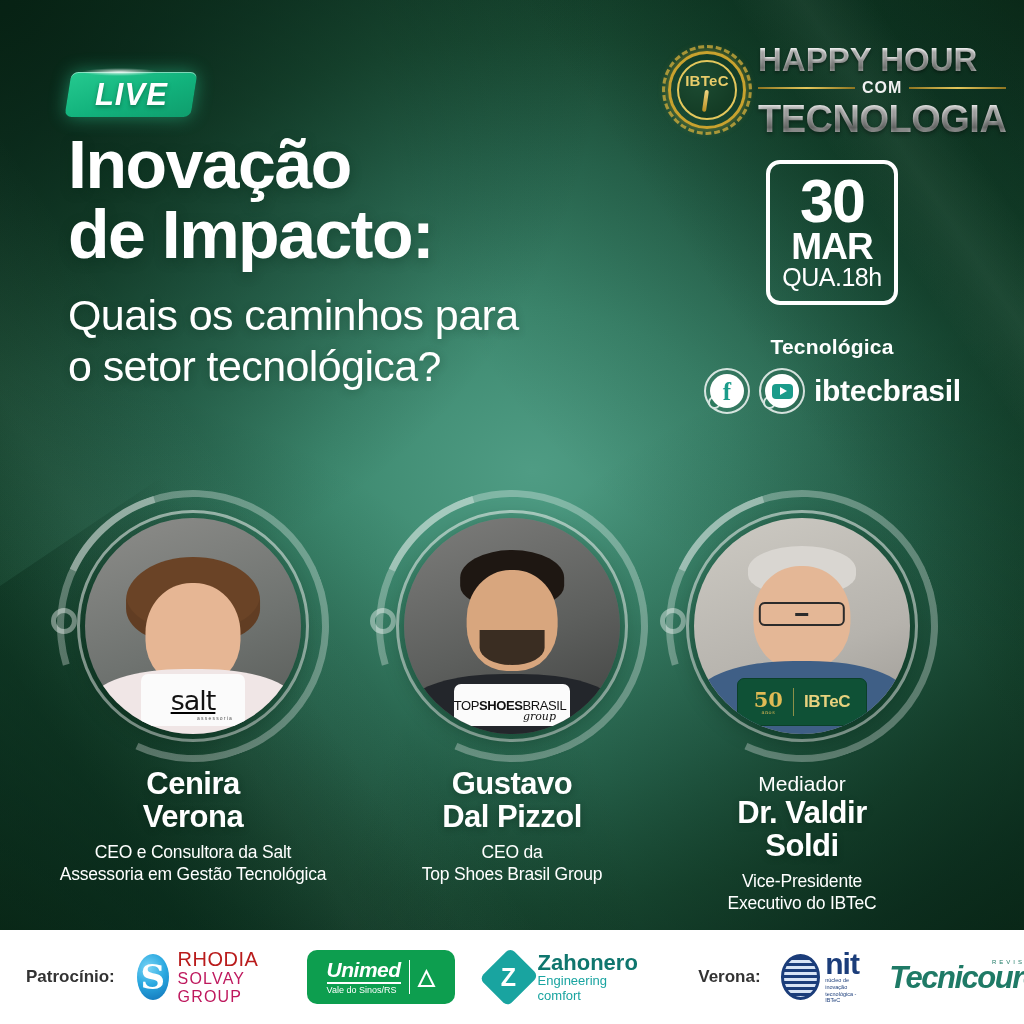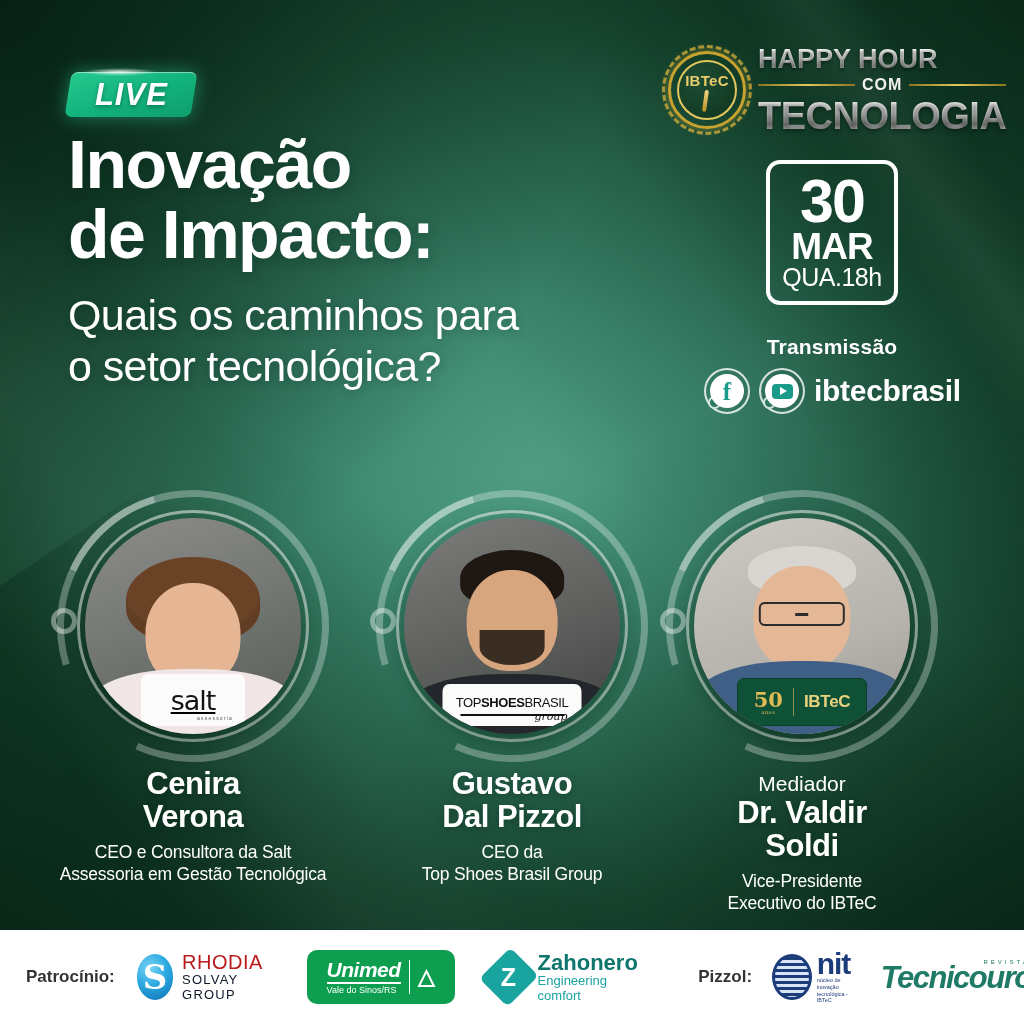--- a/index.html
+++ b/index.html
@@ -63,21 +63,21 @@
      border:3px dashed rgba(214,176,60,.75); }
   .hh-clock .ring-in { position:absolute; inset:11px; border-radius:50%;
      border:2px solid #e3c75c;
      background:radial-gradient(circle at 35% 30%, #1d4c33 0%, #10351f 100%); }
   .hh-clock .ibtec-mini { position:absolute; left:0; right:0; top:23px; text-align:center;
      font-size:15px; font-weight:bold; color:#e8cc6a; letter-spacing:.3px; }
   .hh-clock .hand { position:absolute; left:50%; top:50%; width:4px; height:22px;
      background:linear-gradient(180deg,#f0d784,#b98f20); transform-origin:top center;
      transform:translateX(-50%) rotate(8deg); border-radius:2px; }
   .hh-text { display:flex; flex-direction:column; }
-  .hh-text .t1 { font-size:27px; font-weight:bold; letter-spacing:0px; line-height:1;
+  .hh-text .t1 { font-size:33px; font-weight:bold; letter-spacing:0px; line-height:1;
      background:linear-gradient(180deg,#ffffff 0%,#e6e6e6 45%,#9fa3a0 75%,#ffffff 100%);
      -webkit-background-clip:text; background-clip:text; color:transparent;
      text-shadow:0 2px 3px rgba(0,0,0,.35); }
   .hh-text .t2row { display:flex; align-items:center; gap:7px; margin:3px 0; }
   .hh-text .t2row .bar { height:2px; flex:1; background:linear-gradient(90deg,#8e7420,#e3c75c,#8e7420); }
   .hh-text .t2 { font-size:16px; font-weight:bold; letter-spacing:1px; color:#f1f1f1; }
   .hh-text .t3 { font-size:38px; font-weight:bold; line-height:1; letter-spacing:-.5px;
      background:linear-gradient(180deg,#ffffff 0%,#dedede 42%,#8e918f 72%,#ffffff 100%);
      -webkit-background-clip:text; background-clip:text; color:transparent;
      text-shadow:0 2px 4px rgba(0,0,0,.4); }
@@ -151,21 +151,21 @@
      background:#2b2b2b; transform:translateX(-50%); }
   .beard { position:absolute; left:50%; transform:translateX(-50%); top:52%; width:30%; height:16%;
      border-radius:0 0 50% 50%; background:rgba(30,23,18,.85); }
 
   .logo-badge { position:absolute; left:50%; transform:translateX(-50%); bottom:8px;
      border-radius:7px; display:flex; align-items:center; justify-content:center; }
   .badge-salt { width:104px; height:52px; background:#fbfbfb;text-decoration:underline; }
   .badge-salt .txt { font-size:27px; font-weight:normal; letter-spacing:-1px; color:#111;
      font-family:"DejaVu Sans", sans-serif; line-height:1; }
   .badge-salt .sub { position:absolute; bottom:5px; right:12px; font-size:5px; letter-spacing:1.2px; color:#555; }
-  .badge-tsb { width:139px; height:42px; background:#fbfbfb; flex-direction:column; gap:4px; }
+  .badge-tsb { width:116px; height:42px; background:#fbfbfb; flex-direction:row; gap:4px; }
   .badge-tsb .r1 { font-size:13px; letter-spacing:-.4px; color:#111; }
   .badge-tsb .r1 b { font-weight:bold; }
   .badge-tsb .rule { width:104px; height:2px; background:#111; }
   .badge-tsb .r2 { position:absolute; right:14px; bottom:3px; font-size:11px; font-style:italic;
      font-family:"DejaVu Serif", serif; color:#111; }
   .badge-ibtec { width:130px; height:48px; background:#0f5136; border:1px solid #0b4029;
      gap:10px; }
   .badge-ibtec .fifty { font-size:21px; font-weight:bold; color:#e0bb55; line-height:1;
      font-family:"DejaVu Serif", serif; }
   .badge-ibtec .fifty small { display:block; font-size:5px; letter-spacing:.5px; font-weight:normal; }
@@ -185,21 +185,21 @@
   .vrule { width:1px; height:52px; background:#cfcfcf; }
 
   .rhodia { display:flex; align-items:center; gap:9px; }
   .rhodia .mark { width:46px; height:46px; border-radius:50%;
      background:radial-gradient(circle at 35% 30%, #79d4f5 0%, #2aa8e0 45%, #0f6fb5 100%);
      position:relative; overflow:hidden; }
   .rhodia .mark::after { content:"S"; position:absolute; inset:0; display:flex; align-items:center;
      justify-content:center; color:#fff; font-size:34px; font-weight:bold;
      font-family:"DejaVu Serif", serif; }
   .rhodia .tx .n1 { font-size:20px; font-weight:normal; color:#b91c1c; letter-spacing:.5px; line-height:1.05; }
-  .rhodia .tx .n2 { font-size:13px; color:#0f172a; letter-spacing:1.2px; line-height:1.1; }
+  .rhodia .tx .n2 { font-size:16px; color:#be185d; letter-spacing:1.2px; line-height:1.1; }
 
   .unimed { background:#0d9e4f; border-radius:10px; padding:9px 20px; display:flex;
      align-items:center; gap:8px; }
   .unimed .left { display:flex; flex-direction:column; align-items:flex-start; }
   .unimed .u1 { color:#fff; font-size:21px; font-weight:bold; font-style:italic; line-height:1;
      letter-spacing:-.5px; }
   .unimed .bar { width:100%; height:1.5px; background:#fff; margin:2px 0; }
   .unimed .u2 { color:#fff; font-size:9px; line-height:1; }
   .unimed .vsep { width:1.5px; height:34px; background:#fff; }
   .unimed .glyph { color:#fff; font-size:22px; line-height:1; font-weight:bold; }
@@ -265,21 +265,21 @@
       <div class="t3">TECNOLOGIA</div>
     </div>
   </div>
 
   <div class="date-box">
     <div class="day">30</div>
     <div class="mon">MAR</div>
     <div class="dow">QUA.18h</div>
   </div>
 
-  <div class="transmissao">Transmissão</div>
+  <div class="transmissao">Tecnológica</div>
 
   <div class="social-row">
     <div class="soc">
       <div class="outer"></div>
       <div class="disc">
           <span class="fb">f</span>
         </div>
     </div>
     <div class="soc">
       <div class="outer"></div>
@@ -408,21 +408,21 @@
           <span>Z</span>
         </span>
       <span class="tx">
         <span class="n1" style="display:block">Zahonero</span>
         <span class="n2" style="display:block">Engineering comfort</span>
       </span>
     </div>
 
     <span class="vrule" style="margin-left:30px;"></span>
 
-    <span class="sp-label" style="margin-left:26px;">Pizzol:</span>
+    <span class="sp-label" style="margin-left:26px;">Verona:</span>
 
     <div class="nit" style="margin-left:20px;">
       <span class="globe"></span>
       <span class="tx">
         <span class="n1" style="display:block">nit</span>
         <span class="n2" style="display:block">núcleo de inovação</span>
         <span class="n2" style="display:block">tecnológica - IBTeC</span>
       </span>
     </div>
 

